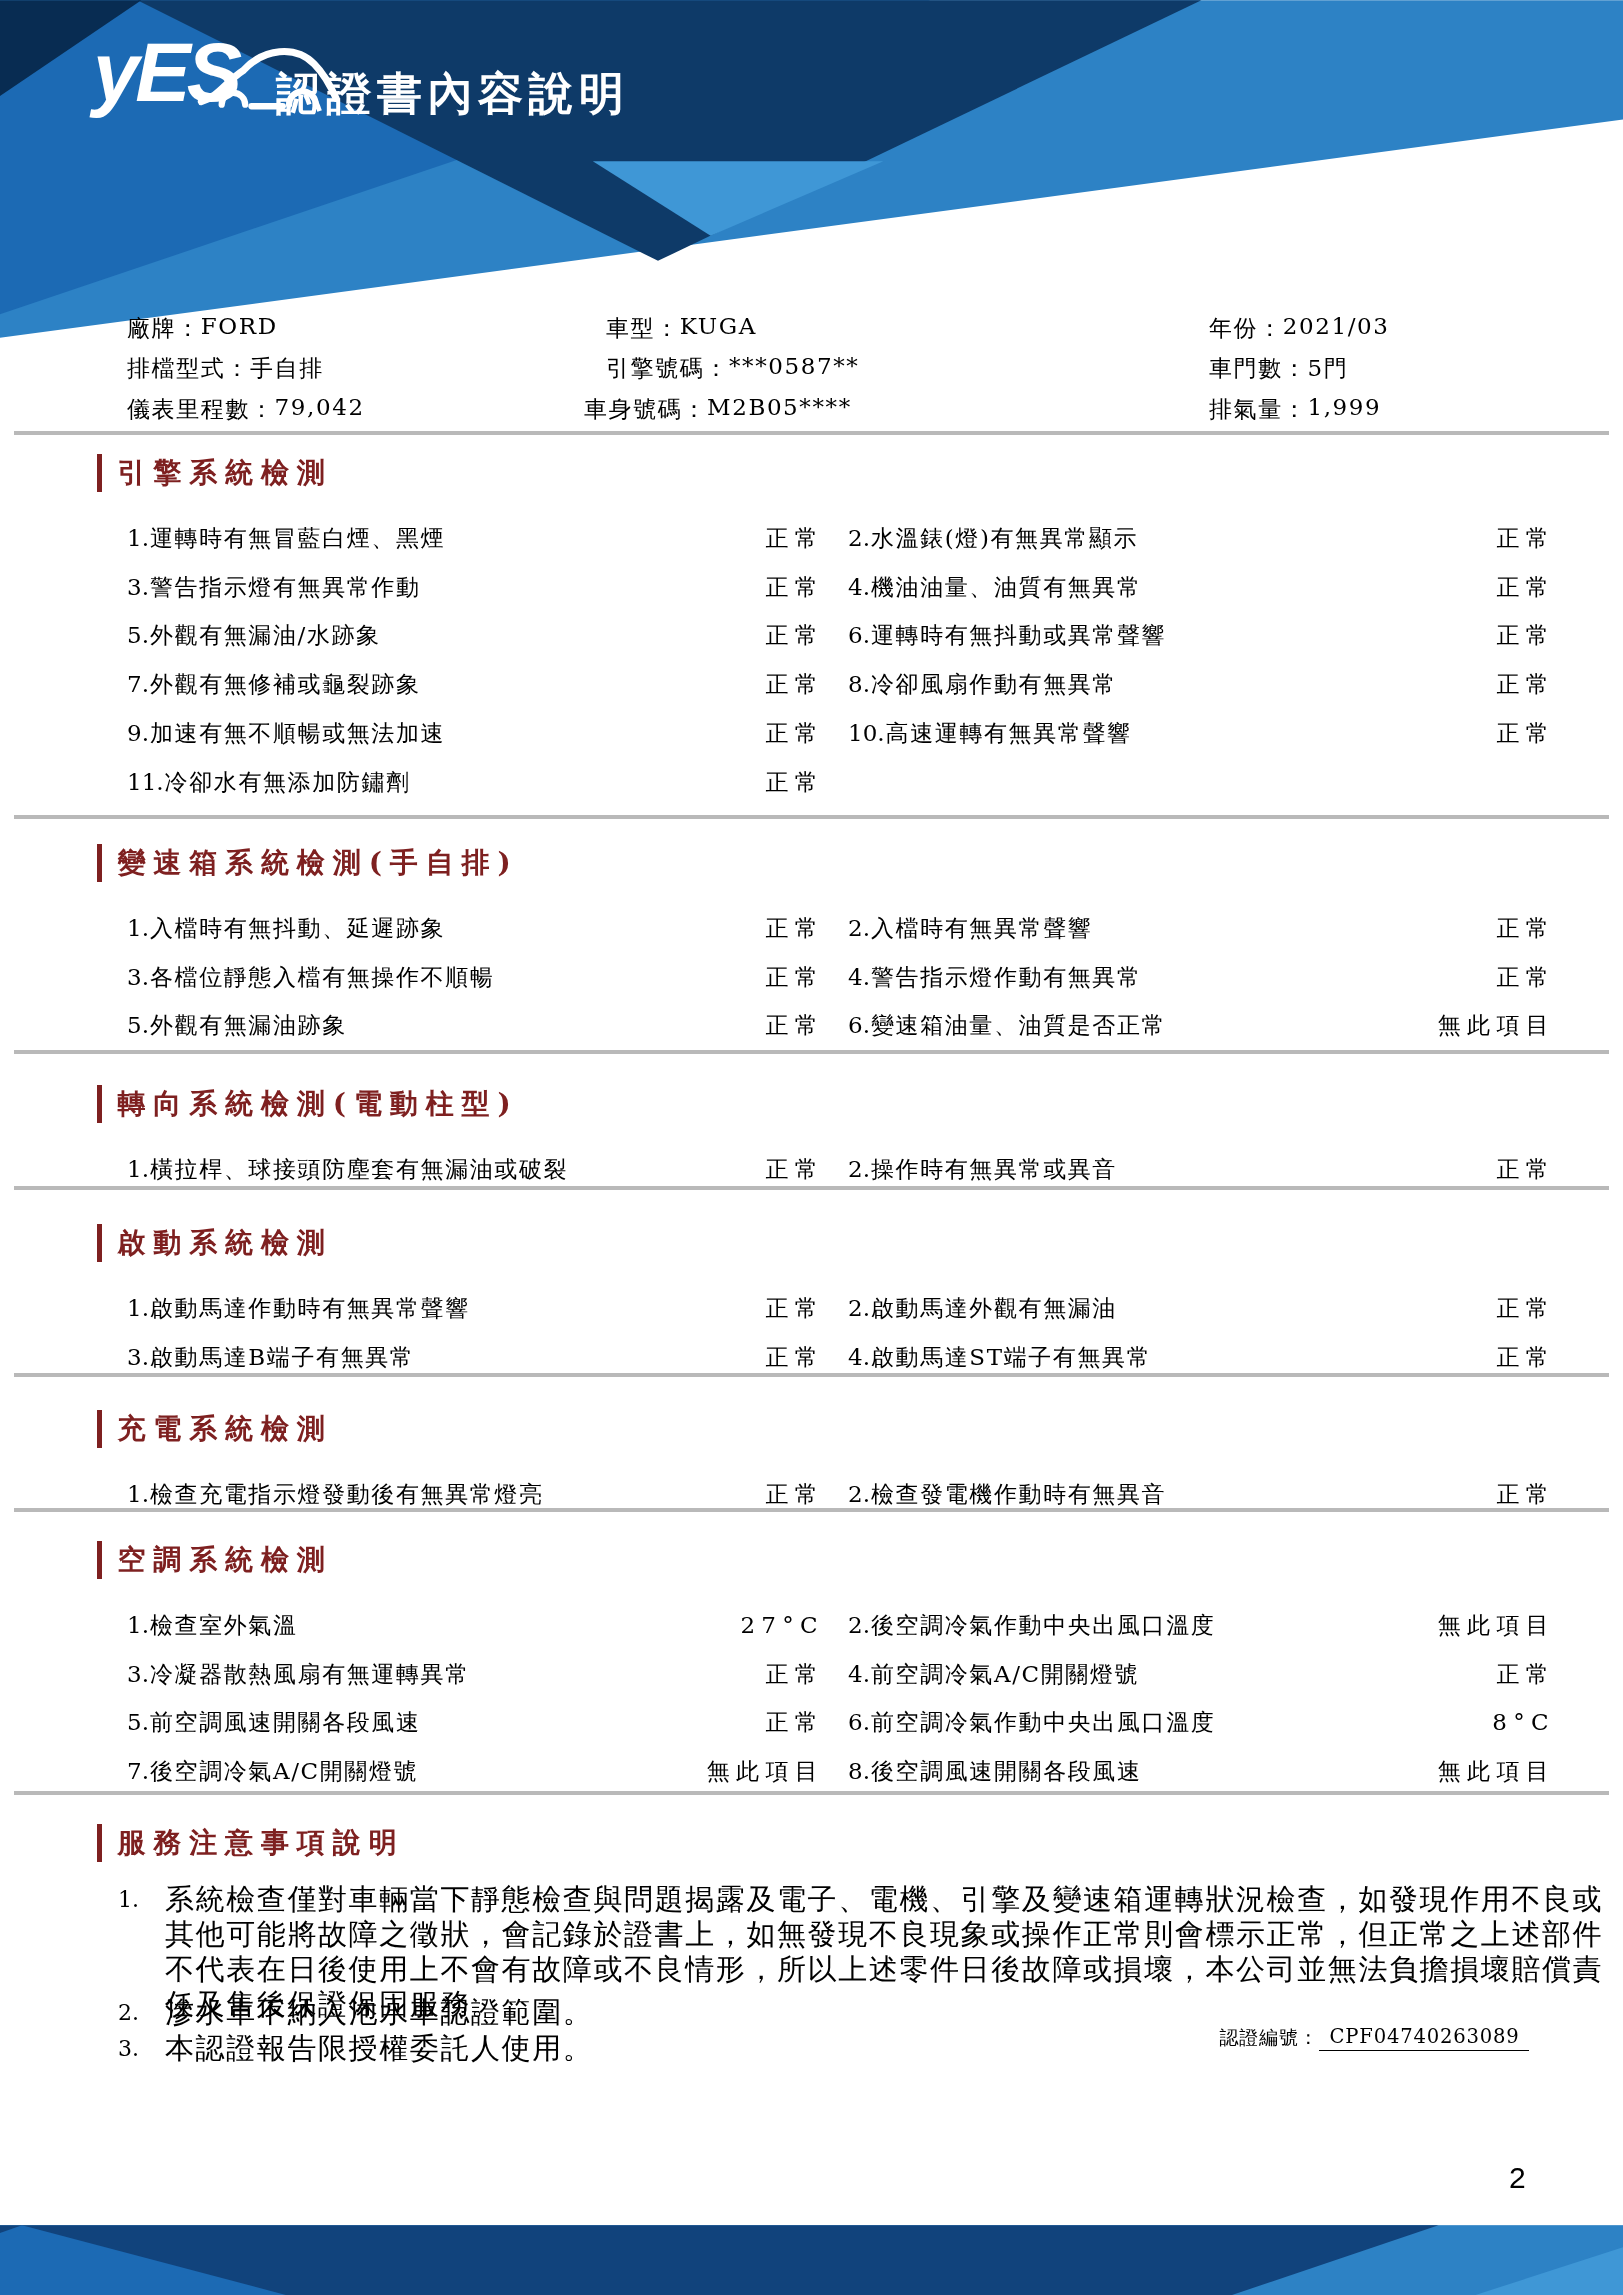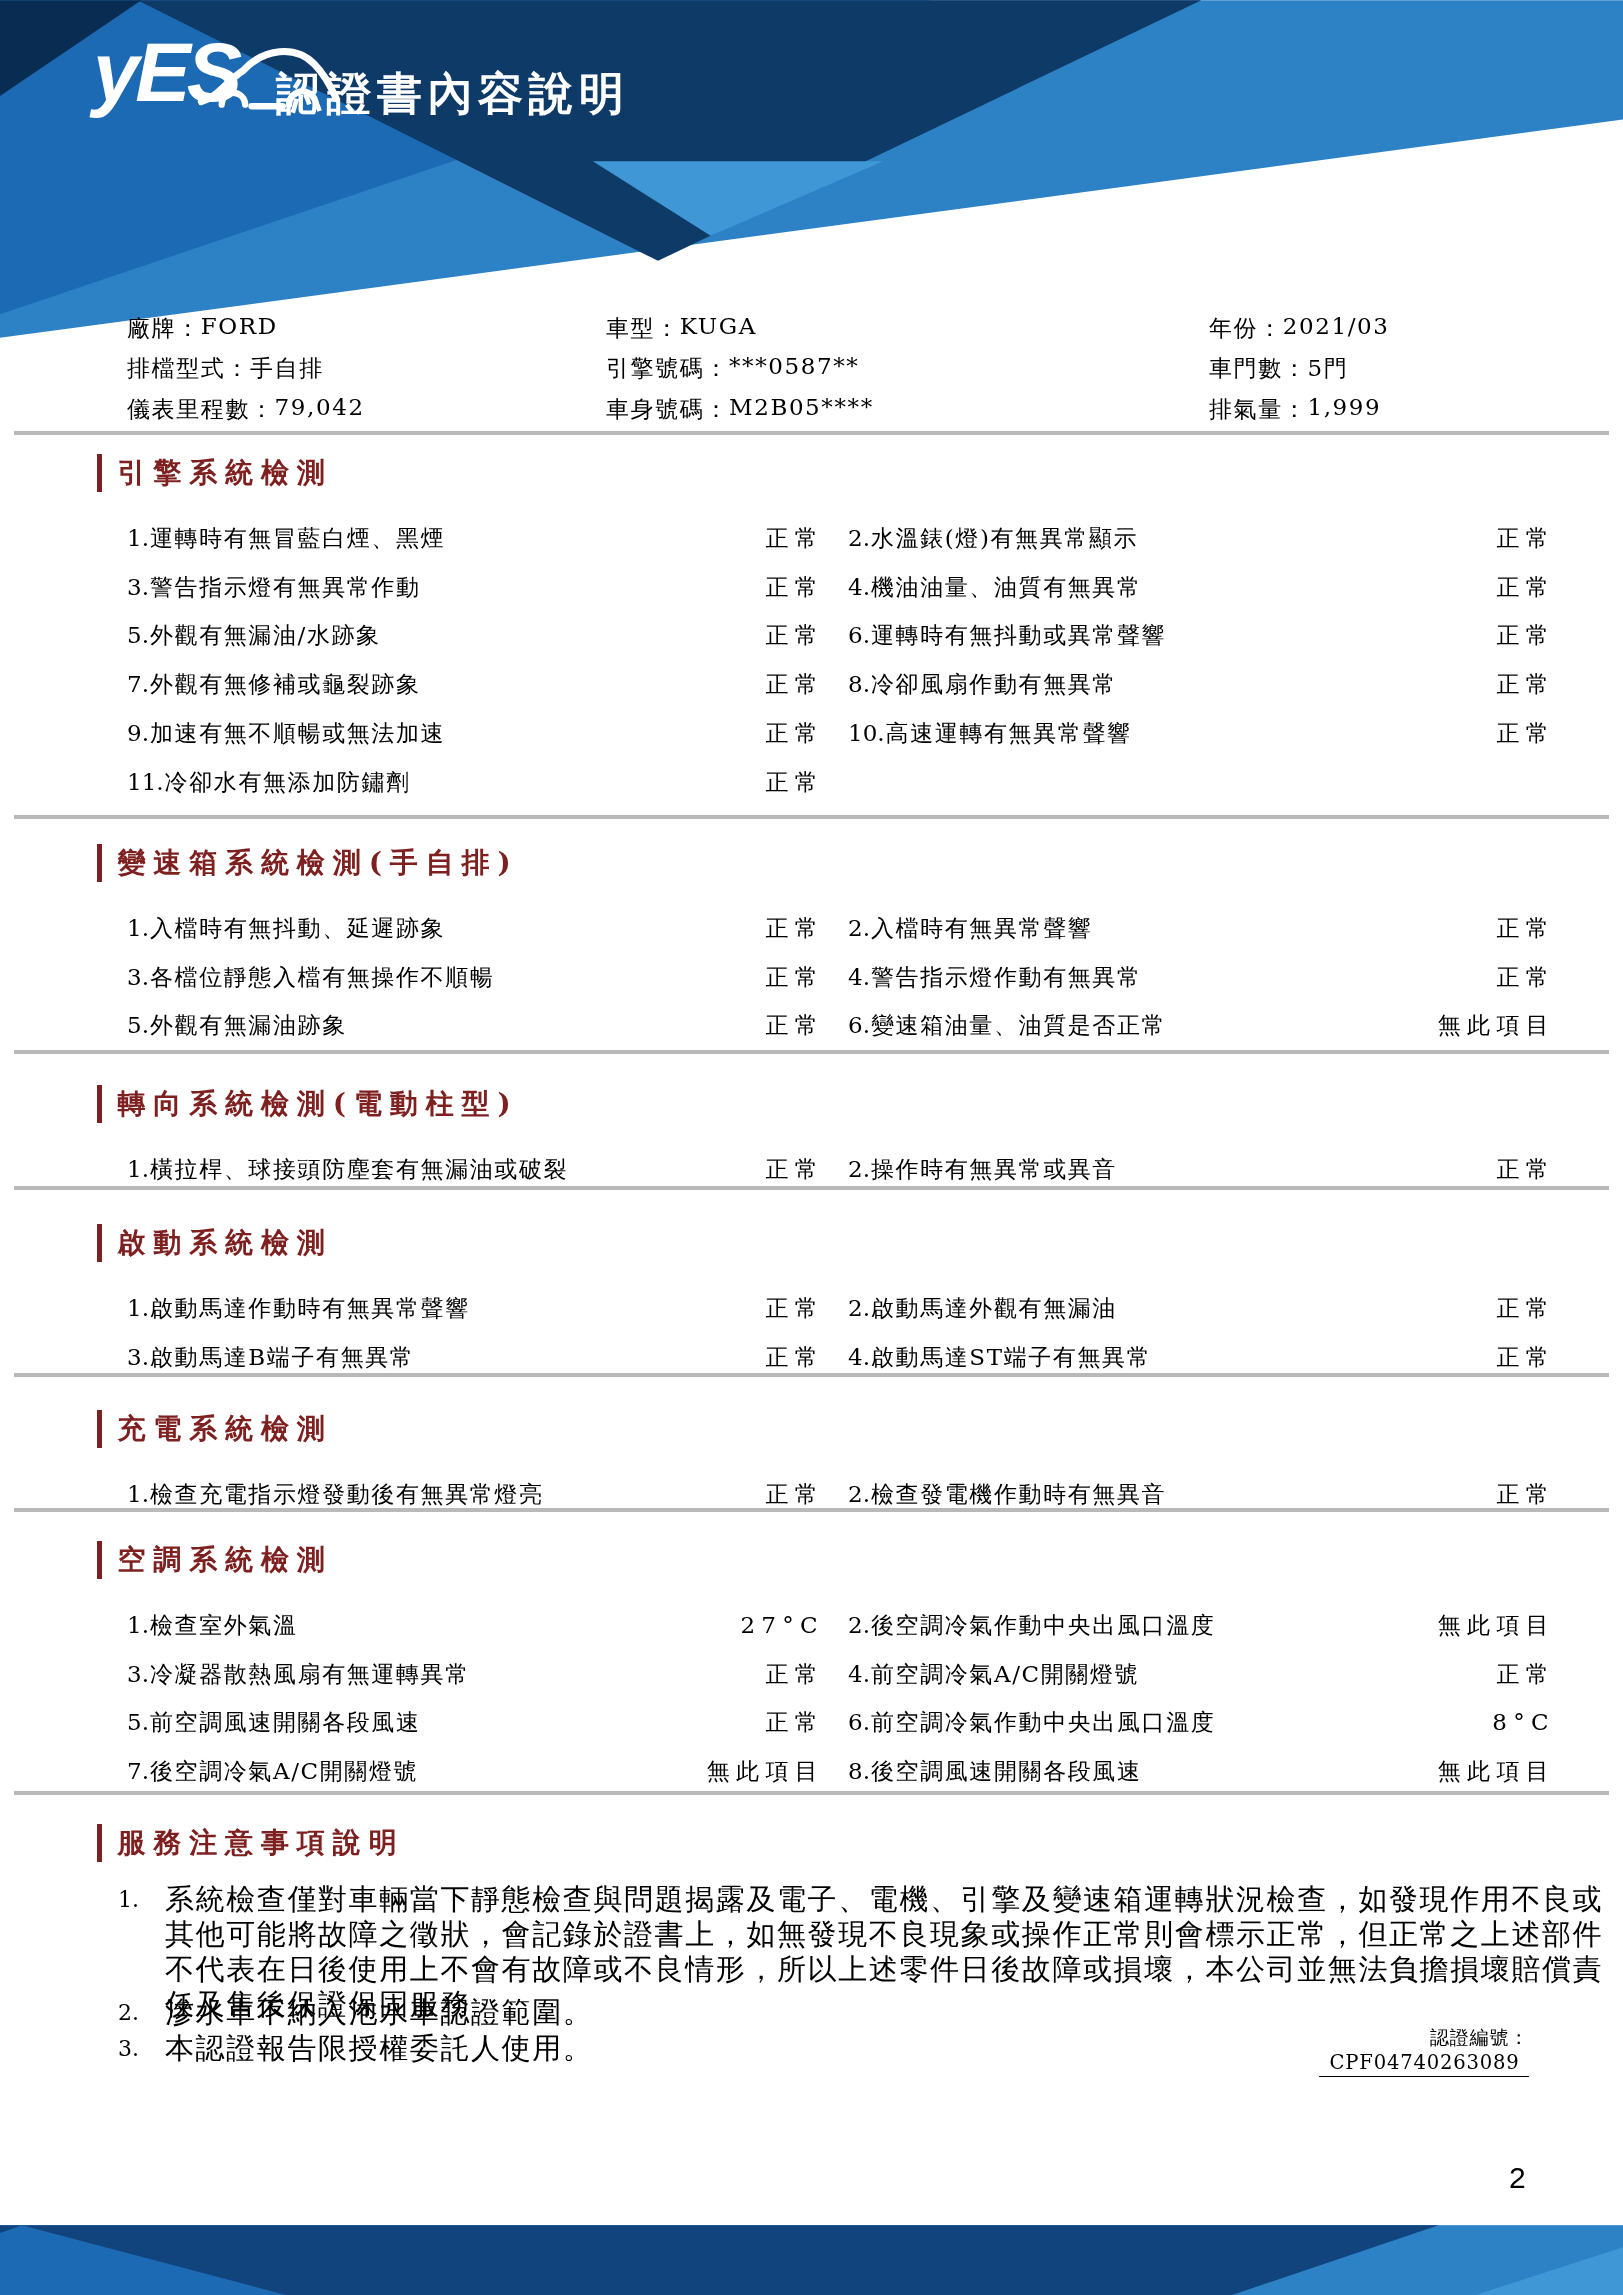--- a/index.html
+++ b/index.html
@@ -27,21 +27,21 @@
   .cell{position:absolute;display:flex;align-items:baseline;}
   .cell-l{left:127px;width:697px;}
   .cell-r{left:848px;width:707px;}
   .itm-no{font-size:23px;flex:none;}
   .itm-t{font-size:23px;letter-spacing:1.6px;margin-left:1px;white-space:nowrap;}
   .itm-v{margin-left:auto;font-size:23px;letter-spacing:6.3px;white-space:nowrap;}
   .note-row{position:absolute;left:118px;width:1496px;display:flex;align-items:flex-start;}
   .note-no{font-size:22px;width:47px;flex:none;line-height:35px;}
   .note-t{font-size:29px;letter-spacing:1.6px;line-height:35px;}
   .cert{position:absolute;top:2025px;right:46px;display:flex;align-items:flex-end;
-        font-size:19px;letter-spacing:0.8px;white-space:nowrap;flex-direction:column;}
+        font-size:19px;letter-spacing:0.8px;white-space:nowrap;}
   .cert-num{border-bottom:1.6px solid #000;padding:0 9.4px 1.6px 11px;font-size:19.6px;}
   .page-number{position:absolute;top:2161px;left:1509px;font-size:30px;
                font-family:"Liberation Sans","DejaVu Sans",sans-serif;}
   .footer-bg{position:absolute;left:0;top:2225px;display:block;}
 </style>
 </head>
 <body>
 
 <div class="page">
 
@@ -89,21 +89,21 @@
         <div class="info-cell" style="left: 1209px;">
           <span class="info-l">車門數：</span>
           <span class="info-v">5門</span>
         </div>
       </div>
       <div class="info-row" style="top: 394px;">
         <div class="info-cell" style="left: 127px;">
           <span class="info-l">儀表里程數：</span>
           <span class="info-v">79,042</span>
         </div>
-        <div class="info-cell" style="left: 606px;">
+        <div class="info-cell" style="left: 584px;">
           <span class="info-l">車身號碼：</span>
           <span class="info-v">M2B05****</span>
         </div>
         <div class="info-cell" style="left: 1209px;">
           <span class="info-l">排氣量：</span>
           <span class="info-v">1,999</span>
         </div>
       </div>
       <div class="divider" style="top: 431px;"></div>
       <div class="section" style="top: 454px;">

